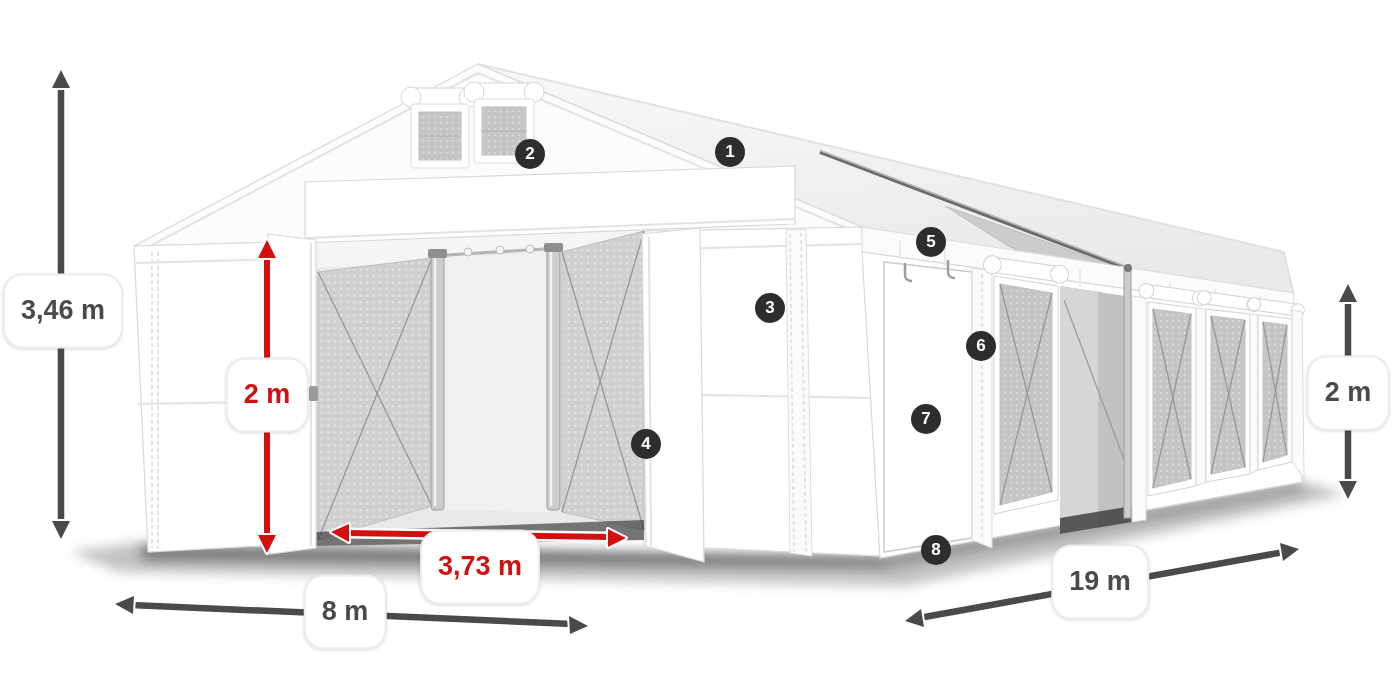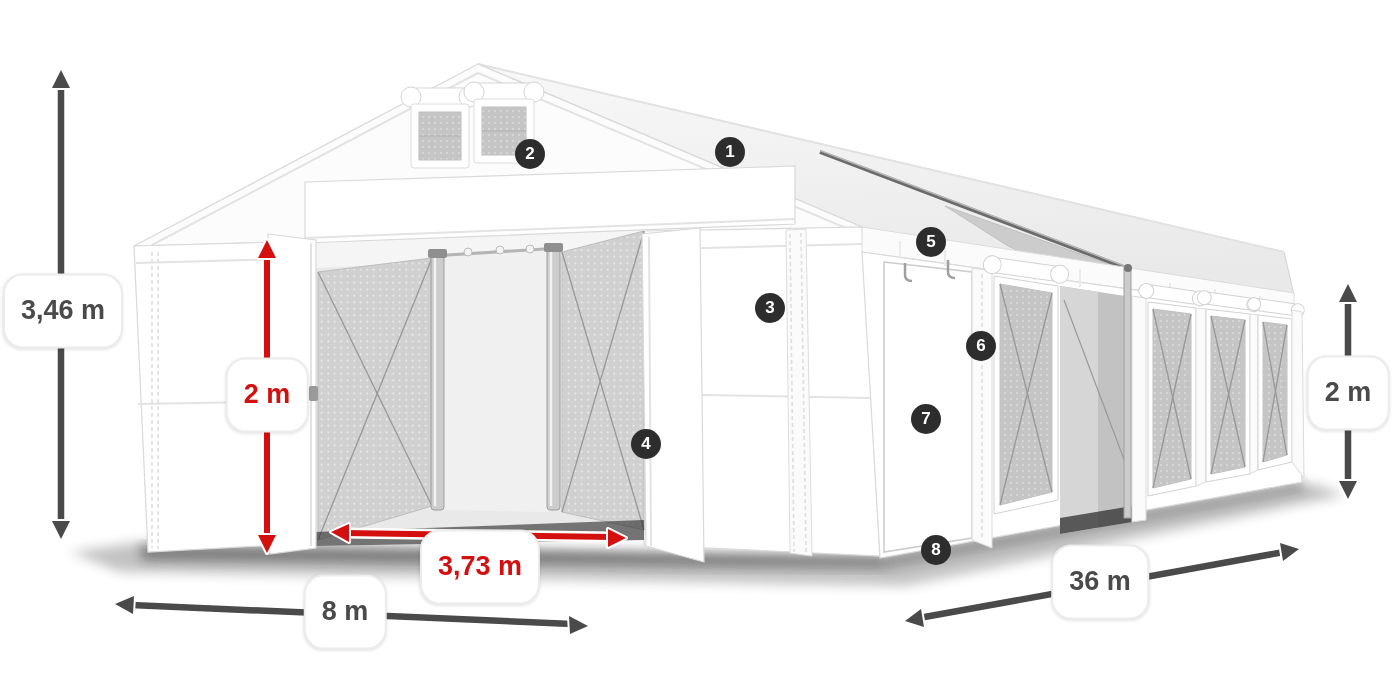--- a/index.html
+++ b/index.html
@@ -285,21 +285,21 @@
         <polygon class="head-dark" points="1348,284 1339,302 1357,302"></polygon>
         <polygon class="head-dark" points="1348,499 1339,481 1357,481"></polygon>
       </g>
     </g>
   </svg>
 
   <div class="dim-pill" style="left:63px;top:311px;">3,46 m</div>
   <div class="dim-pill red" style="left:267px;top:395px;">2 m</div>
   <div class="dim-pill red" style="left:480px;top:535px;margin-top:32px;">3,73 m</div>
   <div class="dim-pill" style="left:345px;top:612px;">8 m</div>
-  <div class="dim-pill" style="left:1100px;top:582px;">36 m</div>
+  <div class="dim-pill" style="left:1100px;top:582px;">19 m</div>
   <div class="dim-pill" style="left:1348px;top:393px;">2 m</div>
 
   <div class="badge" style="left:730px;top:152px;">1</div>
   <div class="badge" style="left:530px;top:154px;">2</div>
   <div class="badge" style="left:770px;top:308px;">3</div>
   <div class="badge" style="left:646px;top:444px;">4</div>
   <div class="badge" style="left:931px;top:242px;">5</div>
   <div class="badge" style="left:981px;top:346px;">6</div>
   <div class="badge" style="left:926px;top:419px;">7</div>
   <div class="badge" style="left:936px;top:550px;">8</div>

